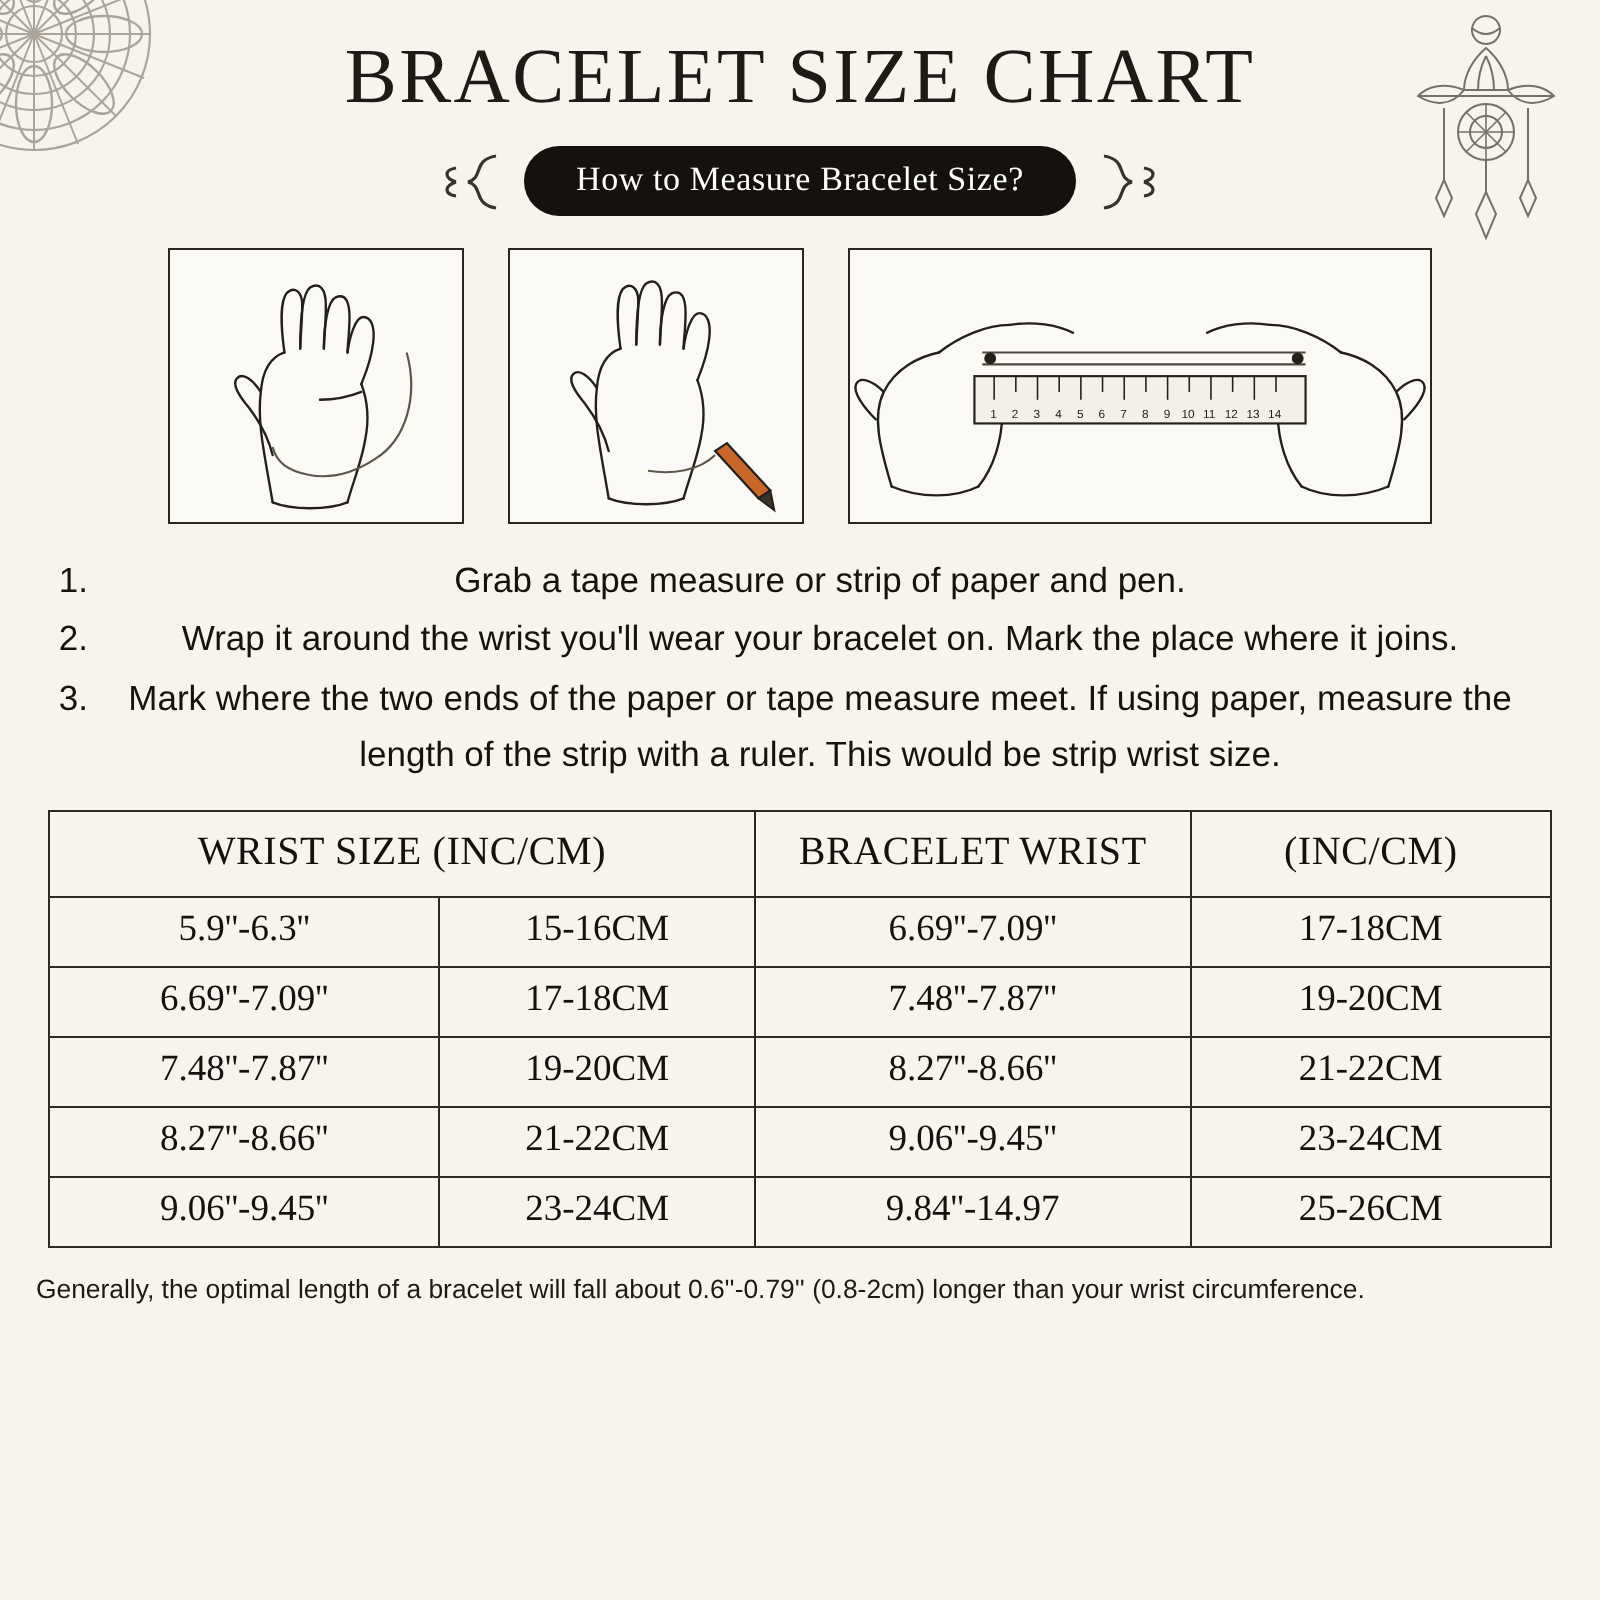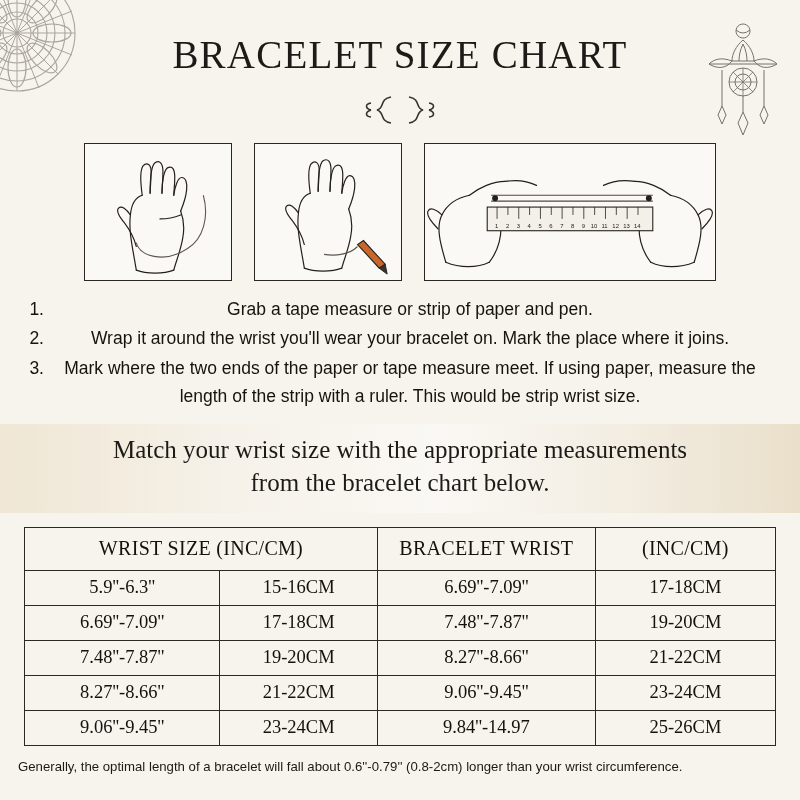--- a/index.html
+++ b/index.html
@@ -40,21 +40,21 @@
     opacity: .75;
   }
 
   
   .title {
     text-align: center;
     font-size: 39px;
     letter-spacing: 1.2px;
     font-weight: 400;
     padding-top: 16px;
-    margin: 16px;
+    margin: 0;
     font-family: "Liberation Serif", serif;
   }
 
   
   .subtitle-row {
     display: flex;
     align-items: center;
     justify-content: center;
     margin-top: 12px;
     gap: 10px;
@@ -236,20 +236,21 @@
   <h1 class="title">BRACELET SIZE CHART</h1>
 
   <div class="subtitle-row">
     <svg class="flourish" viewBox="0 0 34 34">
       <g fill="none" stroke="#14110f" stroke-width="1.6">
         <path d="M30 4 c-12 2 -6 11 -14 13 c8 2 2 11 14 13"></path>
         <path d="M10 10 c-6 1 -6 5 0 7"></path>
         <path d="M10 24 c-6 -1 -6 -5 0 -7"></path>
       </g>
     </svg>
+    <div class="pill">How to Measure Bracelet Size?</div>
     <svg class="flourish" viewBox="0 0 34 34">
       <g fill="none" stroke="#14110f" stroke-width="1.6">
         <path d="M4 4 c12 2 6 11 14 13 c-8 2 -2 11 -14 13"></path>
         <path d="M24 10 c6 1 6 5 0 7"></path>
         <path d="M24 24 c6 -1 6 -5 0 -7"></path>
       </g>
     </svg>
   </div>
 
   <div class="illus-row">
@@ -369,24 +370,20 @@
     <div class="step">
       <div class="step-num">2.</div>
       <div class="step-text">Wrap it around the wrist you'll wear your bracelet on. Mark the place where it joins.</div>
     </div>
     <div class="step">
       <div class="step-num">3.</div>
       <div class="step-text">Mark where the two ends of the paper or tape measure meet. If using paper, measure the length of the strip with a ruler. This would be strip wrist size.</div>
     </div>
   </div>
 
-  <div class="banner">
-    <div>Match your wrist size with the appropriate measurements</div>
-    <div>from the bracelet chart below.</div>
-  </div>
 
   <div class="table-wrap">
     <table class="sizes">
       <thead>
         <tr>
           <th class="col-a" colspan="2">WRIST SIZE (INC/CM)</th>
           <th class="col-c">BRACELET WRIST</th>
           <th class="col-d">(INC/CM)</th>
         </tr>
       </thead>

